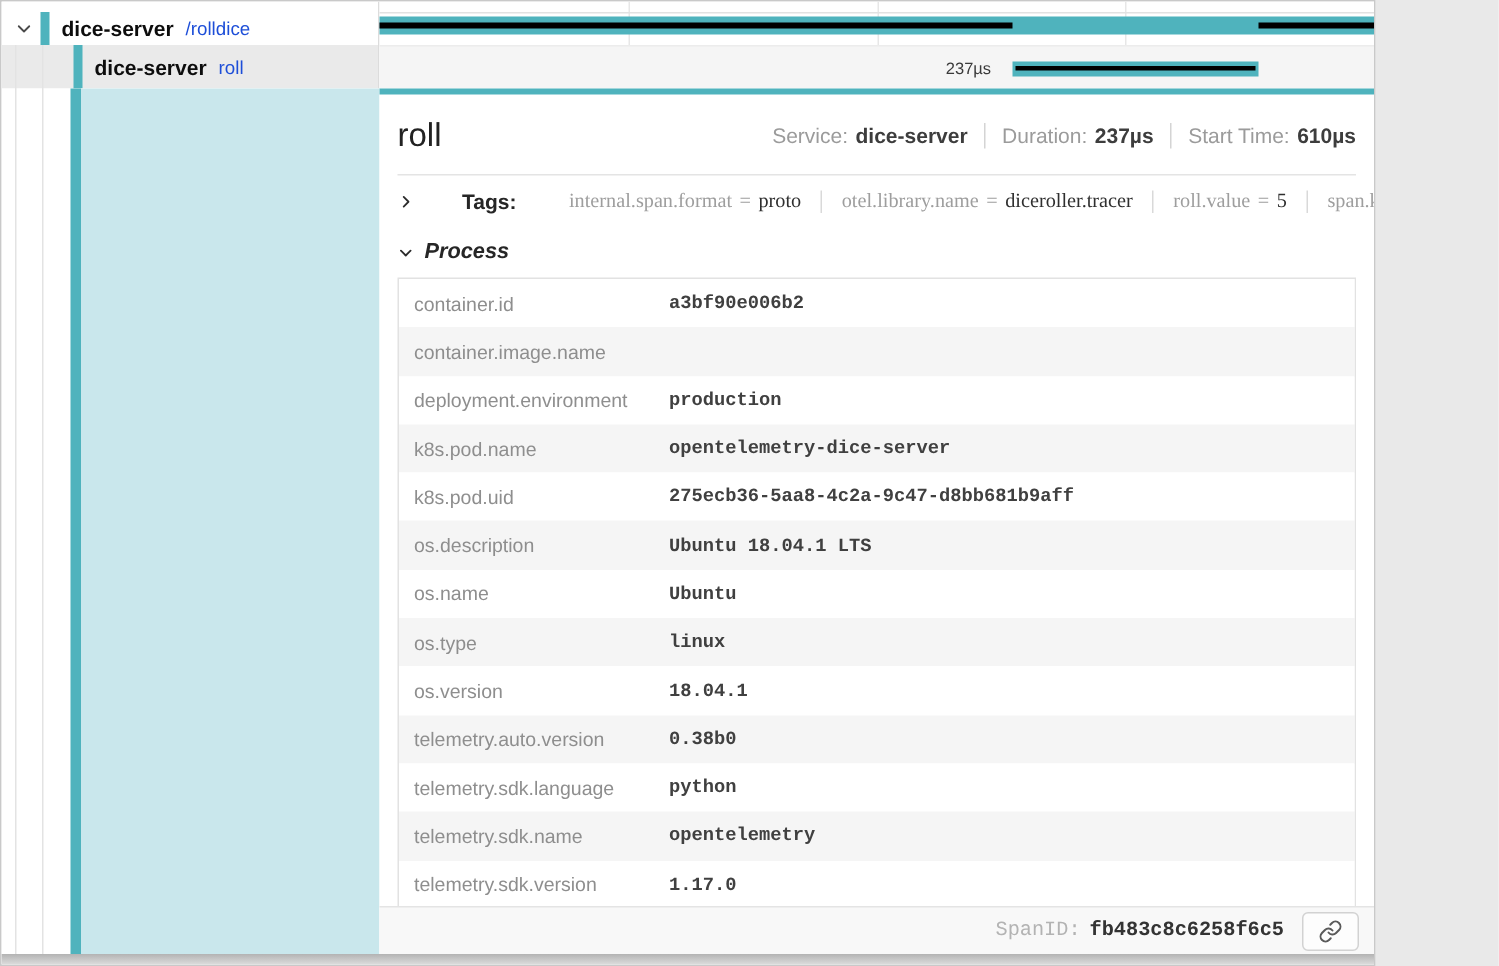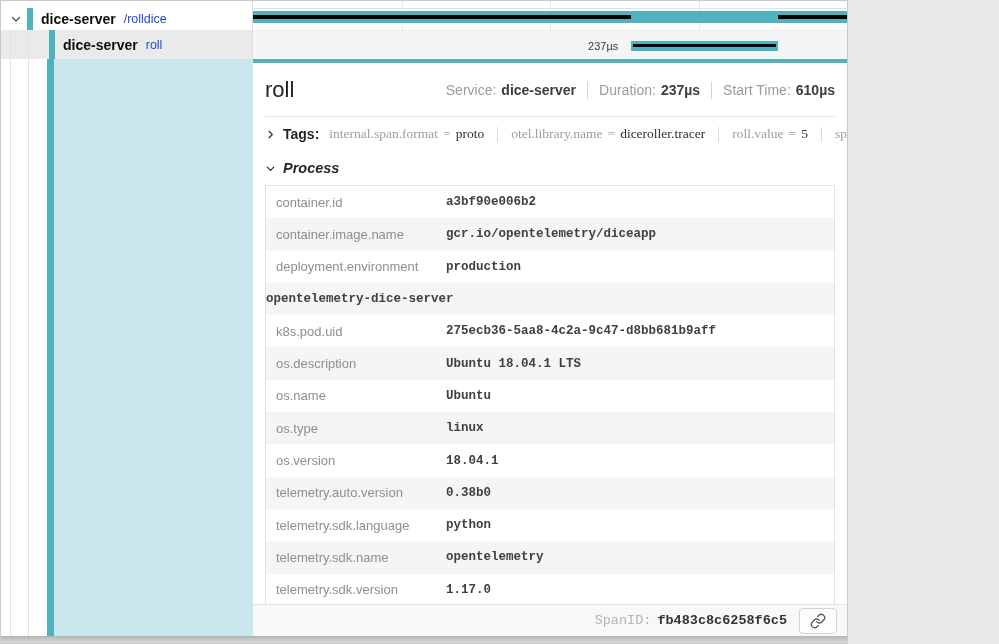--- a/index.html
+++ b/index.html
@@ -1,16 +1,16 @@
 <!DOCTYPE html>
 <html><head>
 <meta charset="utf-8">
 <style>
   html,body{margin:0;padding:0;background:#e9e9e9;font-family:"Liberation Sans",sans-serif;}
-  .window{position:relative;width:848px;height:644px;box-sizing:border-box;border:1px solid #c9c9c9;
+  .window{position:relative;width:917px;height:644px;box-sizing:border-box;border:1px solid #c9c9c9;
           background:#fff;overflow:hidden;font-family:"Liberation Sans",sans-serif;}
 
   
   .trace-area{position:absolute;top:0;left:0;right:0;height:58px;}
   .name-col{position:absolute;left:0;top:0;width:252px;height:58px;box-sizing:border-box;border-right:1px solid #dcdcdc;background:#fff;}
   .name-row1{position:absolute;top:7px;left:0;right:0;height:22px;display:flex;align-items:center;padding-left:8px;box-sizing:border-box;cursor:pointer;}
   .name-row2{position:absolute;top:29px;left:0;right:0;height:29px;background:#eaeaea;display:flex;align-items:center;padding-left:48px;box-sizing:border-box;cursor:pointer;}
   .expander{width:13px;height:13px;margin-right:5px;flex:none;display:flex;align-items:center;justify-content:center;}
   .colorbar{width:6px;align-self:stretch;background:#4fb3bd;margin-right:8px;flex:none;}
   .svc{font-size:14px;font-weight:700;color:#0d0d0d;white-space:nowrap;}
@@ -37,21 +37,21 @@
 
   .panel{position:absolute;left:252px;right:0;top:58px;bottom:7px;background:#fff;border-top:4px solid #4fb3bd;box-sizing:border-box;padding:0 12px;}
   .panel-header{display:flex;align-items:center;justify-content:space-between;margin-top:14px;}
   .span-title{font-size:22px;font-weight:500;color:#222;margin:0;line-height:26px;}
   .meta{display:flex;align-items:center;font-size:14px;}
   .meta-item{color:#9b9b9b;white-space:nowrap;}
   .meta-item b{color:#3d3d3d;font-weight:700;margin-left:5px;}
   .meta-sep{width:1px;height:17px;background:#d4d4d4;margin:0 11px;}
   .divider{height:1px;background:#e4e4e4;margin-top:13px;}
 
-  .tags-row{display:flex;align-items:center;height:34px;cursor:pointer;}
+  .tags-row{display:flex;align-items:center;height:34px;cursor:pointer;gap:25px;}
   .chev{flex:none;display:flex;align-items:center;justify-content:center;}
   .tags-label{font-weight:700;font-size:14px;color:#262626;margin:0 10px 0 7px;}
   .tags-items{display:flex;align-items:center;font-family:Liberation Serif, serif;}
   .tag-item{display:flex;align-items:center;font-size:13.5px;white-space:nowrap;}
   .tag-item:first-of-type .tag-sep{display:none;}
   .tag-sep{width:1px;height:15px;background:#d9d9d9;margin:0 13px;}
   .tag-key{color:#9e9e9e;} .tag-eq{color:#9e9e9e;margin:0 5px;} .tag-val{color:#2f2f2f;}
 
   .process-row{display:flex;align-items:center;height:26px;margin-top:4px;cursor:pointer;font-style:italic;}
   .process-label{font-weight:700;font-size:14.5px;color:#262626;margin-left:7px;}
@@ -183,29 +183,29 @@
 
     <div class="kv-table">
 
         <div class="kv-row">
           <span class="kv-key">container.id</span>
           <span class="kv-val">a3bf90e006b2</span>
         </div>
 
         <div class="kv-row">
           <span class="kv-key">container.image.name</span>
-          <span class="kv-val">gcr.io/opentelemetry/diceapp</span>
         </div>
 
         <div class="kv-row">
           <span class="kv-key">deployment.environment</span>
           <span class="kv-val">production</span>
         </div>
 
         <div class="kv-row">
+          <span class="kv-key">k8s.pod.name</span>
           <span class="kv-val">opentelemetry-dice-server</span>
         </div>
 
         <div class="kv-row">
           <span class="kv-key">k8s.pod.uid</span>
           <span class="kv-val">275ecb36-5aa8-4c2a-9c47-d8bb681b9aff</span>
         </div>
 
         <div class="kv-row">
           <span class="kv-key">os.description</span>

